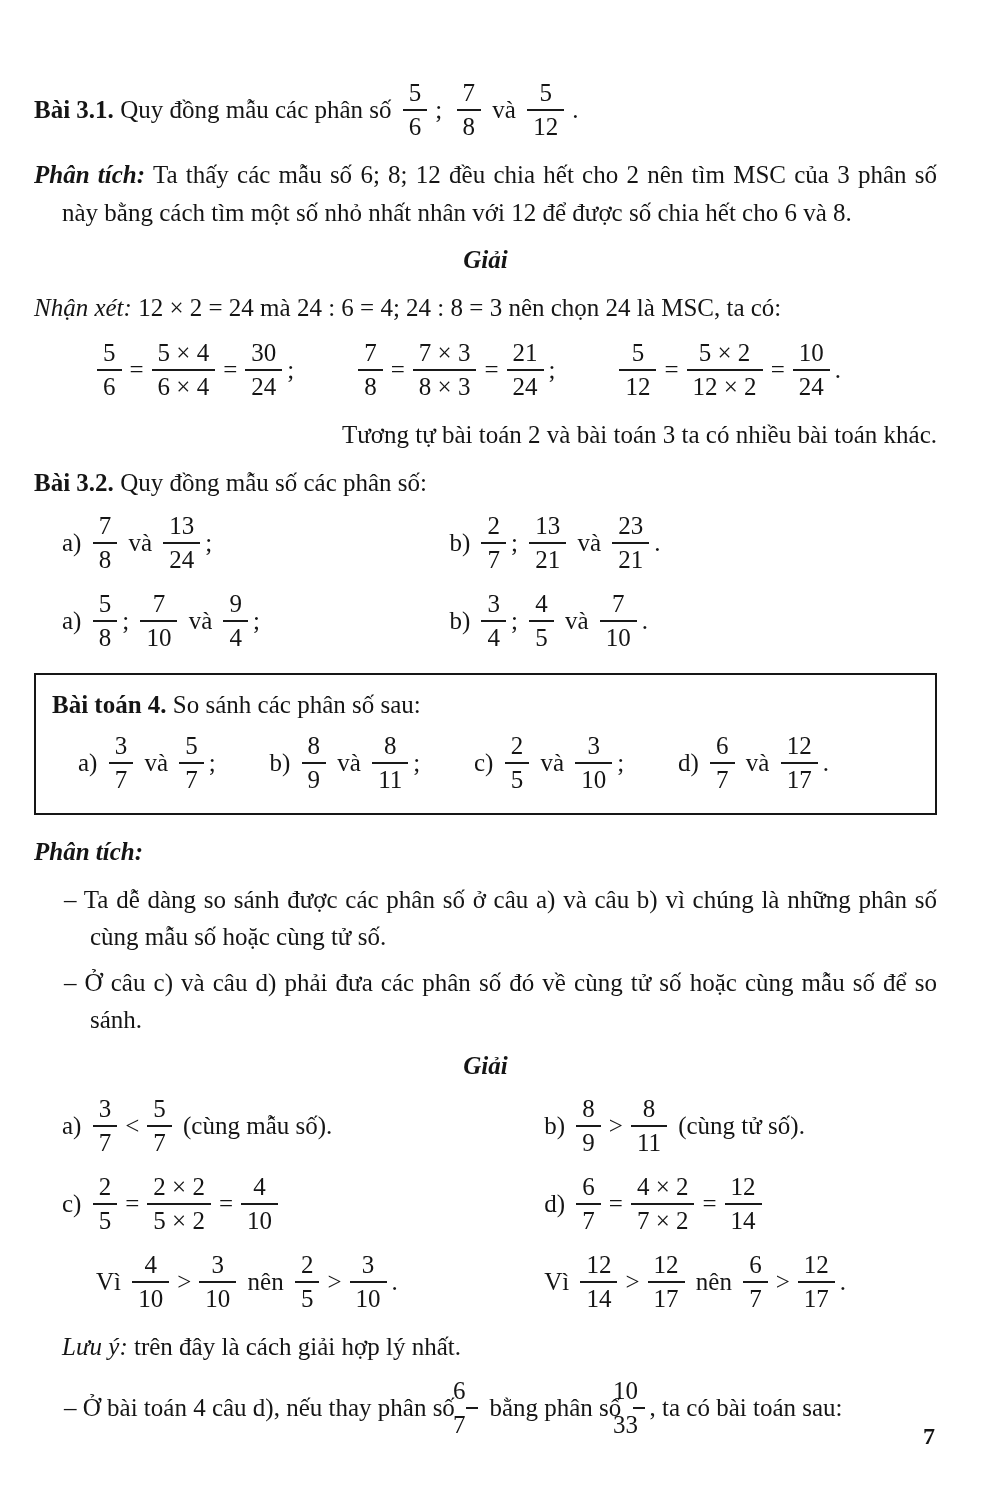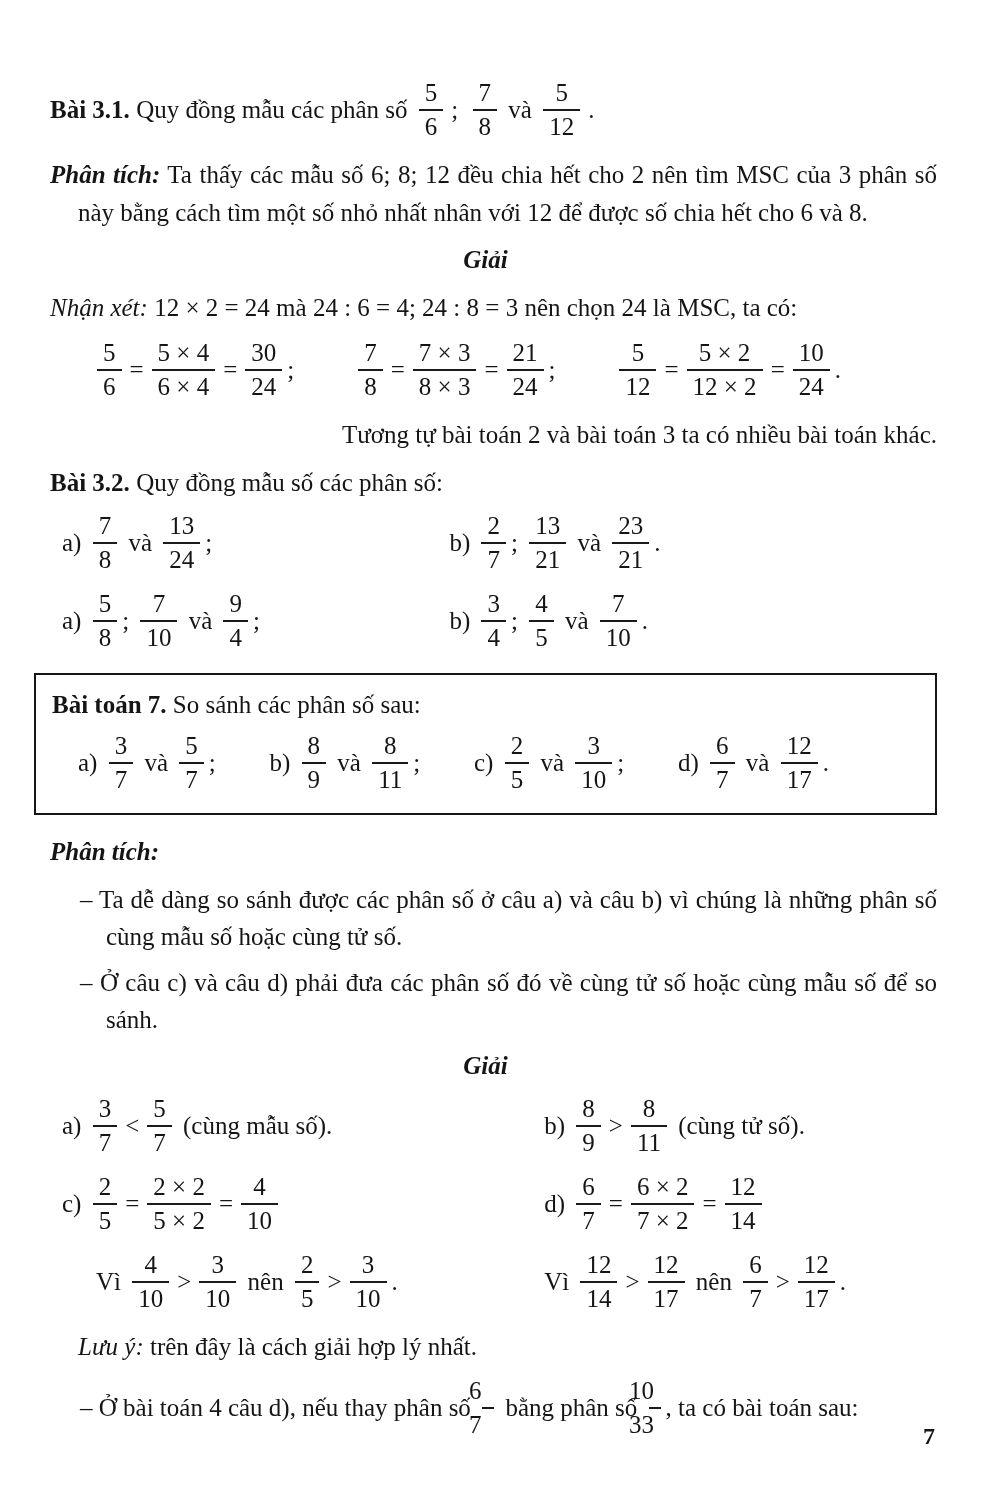--- a/index.html
+++ b/index.html
@@ -10,21 +10,21 @@
     font-family: "Liberation Serif", "DejaVu Serif", serif;
     font-size: 25px;
     color: #151515;
   }
   .page {
     position: relative;
     width: 995px; height: 1500px;
     padding: 78px 58px 0 34px;
     overflow: hidden;
   }
-  .para { margin: 0 0 10px 16px; line-height: 1.5; text-align: justify; }
+  .para { margin: 0 0 10px 0; line-height: 1.5; text-align: justify; }
   .oneline { text-align: left; }
   .hang { padding-left: 28px; text-indent: -28px; }
   .indent1 { text-indent: 28px; text-align: right; }
   .bullet { padding-left: 56px; text-indent: -26px; margin-bottom: 8px; }
   .bold { font-weight: 700; }
   .bi { font-weight: 700; font-style: italic; }
   .it { font-style: italic; }
   .giai { text-align: center; font-weight: 700; font-style: italic; margin: 8px 0 10px; }
 
   
@@ -145,21 +145,21 @@
       <span>b)</span>
       <span class="fr"><span class="fn">3</span><span class="fd">4</span></span><span>;</span>
       <span class="fr"><span class="fn">4</span><span class="fd">5</span></span>
       <span>và</span>
       <span class="fr"><span class="fn">7</span><span class="fd">10</span></span><span>.</span>
     </div>
   </div>
 
   <div class="box">
     <p class="box-title">
-      <b class="bold">Bài toán 7.</b>
+      <b class="bold">Bài toán 4.</b>
       <span>So sánh các phân số sau:</span>
     </p>
     <div class="box-row">
       <div class="box-item">
         <span>a)</span>
         <span class="fr"><span class="fn">3</span><span class="fd">7</span></span>
         <span>và</span>
         <span class="fr"><span class="fn">5</span><span class="fd">7</span></span><span>;</span>
       </div>
       <div class="box-item">
@@ -210,21 +210,21 @@
     </div>
   </div>
 
   <div class="sol-row">
     <div class="s-left">
       <span>c)</span>
       <span class="fr"><span class="fn">2</span><span class="fd">5</span></span><span class="op">=</span><span class="fr"><span class="fn">2 × 2</span><span class="fd">5 × 2</span></span><span class="op">=</span><span class="fr"><span class="fn">4</span><span class="fd">10</span></span>
     </div>
     <div class="s-right">
       <span>d)</span>
-      <span class="fr"><span class="fn">6</span><span class="fd">7</span></span><span class="op">=</span><span class="fr"><span class="fn">6 × 2</span><span class="fd">7 × 2</span></span><span class="op">=</span><span class="fr"><span class="fn">12</span><span class="fd">14</span></span>
+      <span class="fr"><span class="fn">6</span><span class="fd">7</span></span><span class="op">=</span><span class="fr"><span class="fn">4 × 2</span><span class="fd">7 × 2</span></span><span class="op">=</span><span class="fr"><span class="fn">12</span><span class="fd">14</span></span>
     </div>
   </div>
 
   <div class="sol-row vi-row">
     <div class="s-left">
       <span>Vì</span>
       <span class="fr"><span class="fn">4</span><span class="fd">10</span></span><span class="op">&gt;</span><span class="fr"><span class="fn">3</span><span class="fd">10</span></span>
       <span>nên</span>
       <span class="fr"><span class="fn">2</span><span class="fd">5</span></span><span class="op">&gt;</span><span class="fr"><span class="fn">3</span><span class="fd">10</span></span><span>.</span>
     </div>

